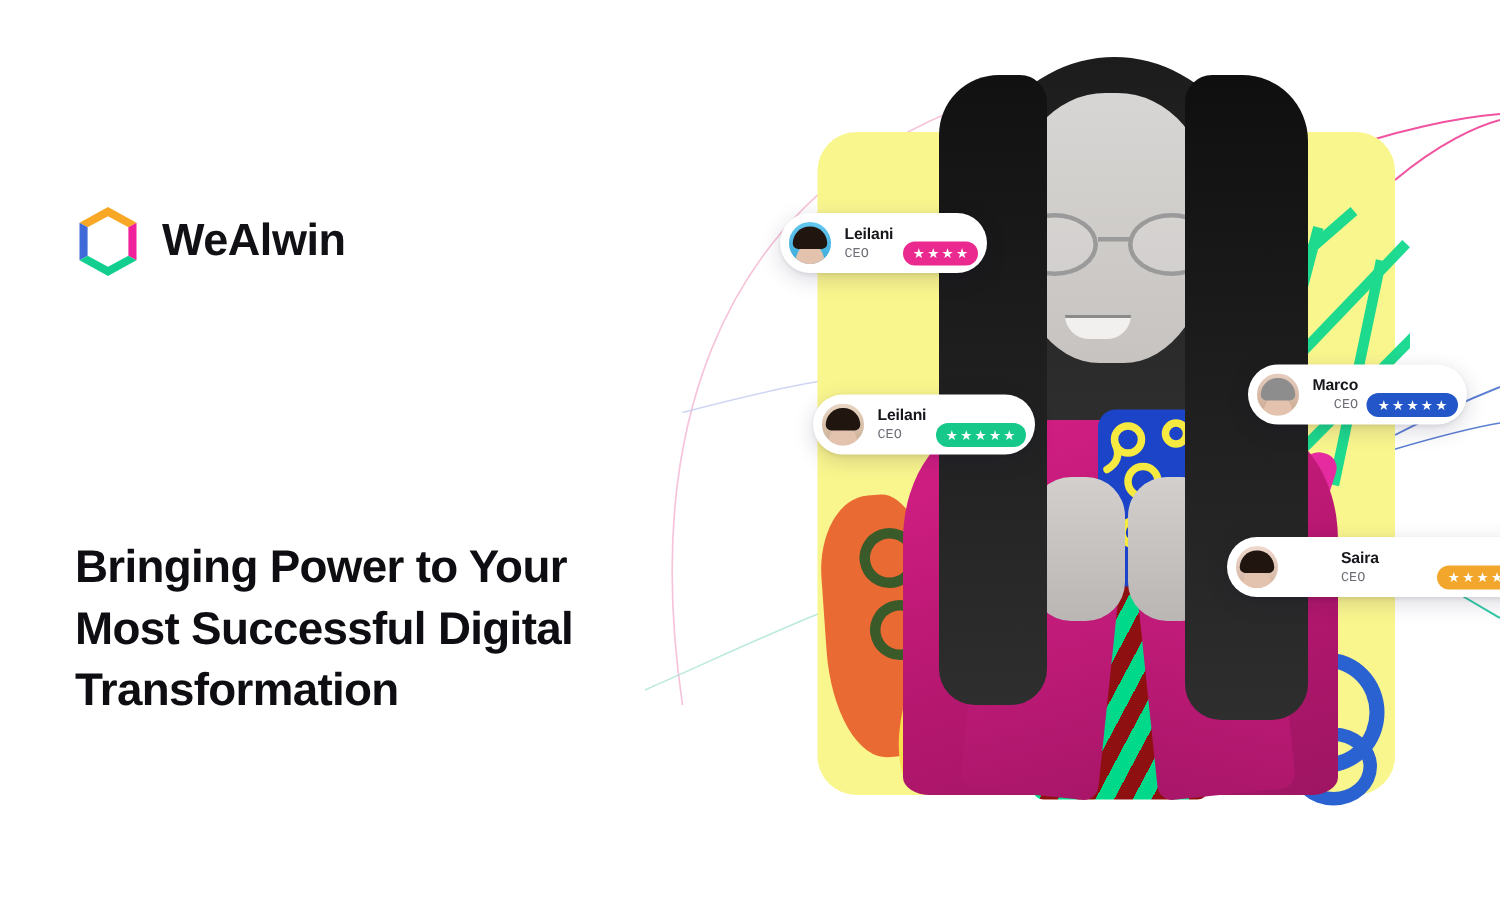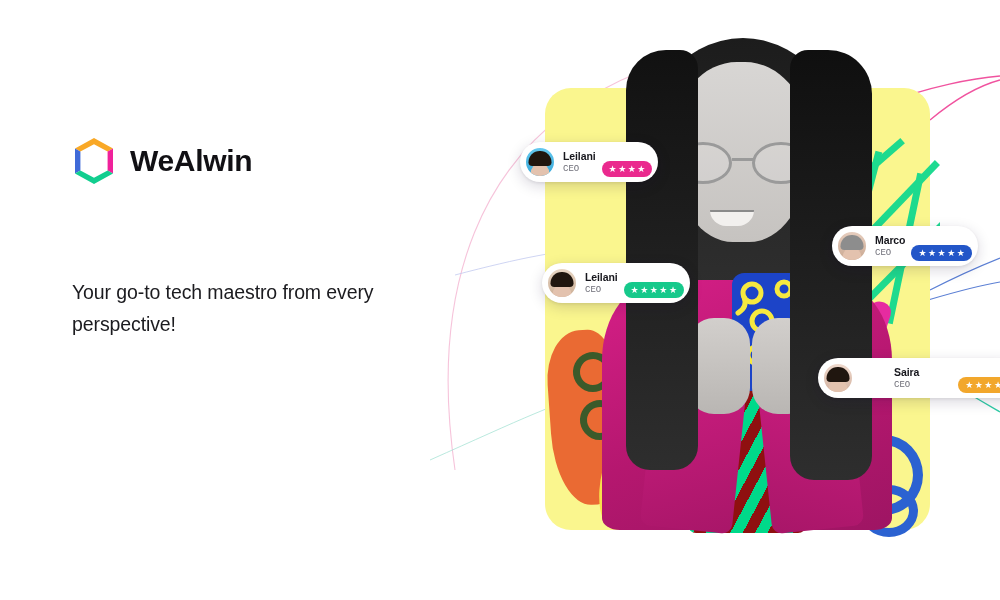--- a/index.html
+++ b/index.html
@@ -8,21 +8,21 @@
     background:#ffffff;
     font-family:"Liberation Sans", sans-serif;
     position:relative;
   }
 
   
   .decor-layer { position:absolute; inset:0; pointer-events:none; z-index:0; }
 
   
   .left-col {
-    position:absolute; left:50px; top:0; width:430px; height:600px; z-index:5;margin-left:22px;
+    position:absolute; left:50px; top:0; width:430px; height:600px; z-index:5;
   }
   .brand { position:absolute; top:136px; left:0; display:flex; align-items:center; gap:14px; }
   .brand-mark { width:44px; height:50px; position:relative; }
   .brand-name {
     font-size:30px; font-weight:700; letter-spacing:-0.3px; color:#111014;
     font-family:"Liberation Sans", sans-serif;
   }
   .tagline {
     position:absolute; top:276px; left:0; width:390px;
     font-size:19.5px; line-height:32px; color:#1b1b1f; font-weight:400;
@@ -136,21 +136,21 @@
   .t-stars {
     display:flex; align-items:center; gap:1.5px;
     border-radius:999px; padding:3.5px 7px; margin-left:-2px;
     align-self:flex-end; margin-bottom:1px;
   }
   .t-stars span { font-size:9px; line-height:9px; color:#ffffff; }
 
   
   #card-benjamin { left:520px; top:142px; }
   #card-leilani  { left:542px; top:263px; }
-  #card-marco    { left:832px; top:226px; }
+  #card-marco    { left:832px; top:243px;text-align:right; }
   #card-saira    { left:818px; top:358px;gap:33px; }
 
   #card-benjamin .t-stars { background:#ea2a8e; }
   #card-leilani  .t-stars { background:#16c98b; }
   #card-marco    .t-stars { background:#2356c8; }
   #card-saira    .t-stars { background:#f2a72c; }
 
   .av-benjamin { background:linear-gradient(180deg,#63c8ef 0%,#3aa9da 100%); }
   .av-leilani  { background:linear-gradient(180deg,#e8d6c4 0%,#cbae95 100%); }
   .av-marco    { background:linear-gradient(180deg,#e6cdbe 0%,#c9a891 100%); }
@@ -187,22 +187,22 @@
         <path d="M3 12.5 L8.4 15.5 L8.4 34.5 L3 37.5 Z" fill="#3F6AD8"></path>
 
         <path d="M41 12.5 L41 37.5 L35.6 34.5 L35.6 15.5 Z" fill="#F0219B"></path>
 
         <path d="M3 37.5 L8.4 34.5 L22 41.8 L35.6 34.5 L41 37.5 L22 48 Z" fill="#12CE8F"></path>
       </svg>
     </span>
     <span class="brand-name">WeAlwin</span>
   </div>
 
-  <p class="tagline">Your go-to tech maestro from every perspective!</p>
-
+
+  <h1 class="headline">Bringing Power to Your Most Successful Digital Transformation</h1>
 </div>
 
 <div class="visual">
 
   <div class="yellow-panel"></div>
 
   <div class="shape orange-blob"></div>
   <div class="shape dark-squiggle-1"></div>
   <div class="shape dark-squiggle-2"></div>
 

